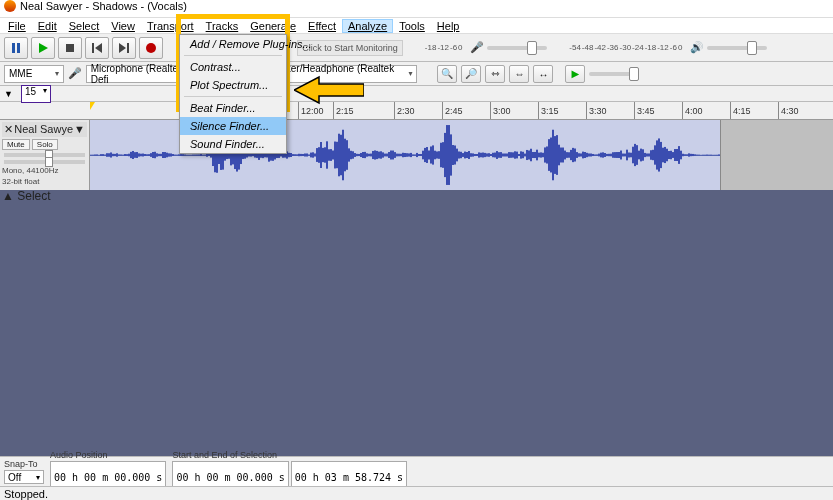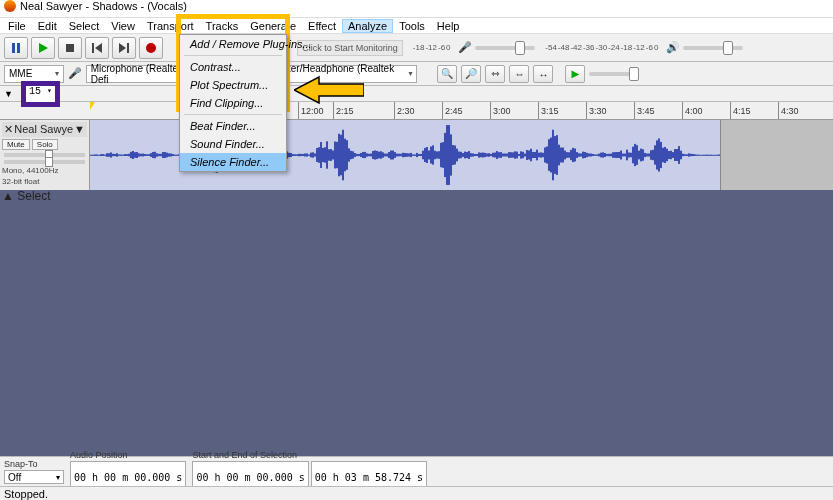--- a/index.html
+++ b/index.html
@@ -3,42 +3,42 @@
 <meta charset="utf-8">
 <style>
 * { margin: 0; padding: 0; box-sizing: border-box; font-family: "Segoe UI", Tahoma, sans-serif; font-size: 11px; }
 body { background: #f0f0f0; width: 833px; height: 500px; overflow: hidden; position: relative; }
 
 .titlebar { height: 18px; background: #fff; display: flex; padding: 0 4px; border-bottom: 1px solid #ddd; }
 .titlebar .app-icon { width: 12px; height: 12px; background: linear-gradient(#f90, #c30); border-radius: 50%; margin-right: 4px; }
 .titlebar .title { font-size: 11px; color: #000; }
 
 .menubar { height: 16px; background: #fff; display: flex; align-items: center; padding: 0 2px; border-bottom: 1px solid #ddd; }
-.menubar .m { padding: 1px 6px; font-size: 11px; cursor: default; }
+.menubar .m { padding: 1px 6px; font-size: 11px; cursor: default; text-decoration: underline; }
 .menubar .m.active { background: #cce8ff; border: 1px solid #99d1ff; padding: 0 5px; }
 
 .toolbars { height: 28px; background: #f0f0f0; display: flex; align-items: center; border-bottom: 1px solid #bbb; padding: 2px 4px; gap: 2px; position: relative; }
 .transport-btn { width: 24px; height: 22px; background: linear-gradient(#fdfdfd, #e6e6e6); border: 1px solid #aaa; border-radius: 2px; display: inline-flex; align-items: center; justify-content: center; cursor: pointer; }
 .transport-btn svg { width: 12px; height: 12px; }
 .rec svg { fill: #b00; }
 .play svg { fill: #0a0; }
 .slider-box { display: inline-flex; align-items: center; gap: 3px; margin-left: 6px; }
 .slider { width: 60px; height: 4px; background: #ccc; position: relative; border-radius: 2px; }
 .slider::after { content:''; position:absolute; width:8px; height:12px; background:#fff; border:1px solid #888; top:-5px; left:40px; border-radius:2px; }
-.meter { display: inline-flex; align-items: center; gap:1px; margin-left:8px; font-size:8px; color:#555; }
+.meter { display: inline-flex; align-items: center; gap:1px; margin-left:20px; font-size:8px; color:#555; }
 .meter span { font-size:8px; }
 .click-monitor { font-size: 9px; color: #555; background: #e8e8e8; padding: 2px 4px; border: 1px solid #ccc; }
 
 .toolbars2 { height: 24px; background: #f0f0f0; display: flex; align-items: center; border-bottom: 1px solid #bbb; padding: 2px 4px; gap: 4px; }
 .combo { height: 18px; border: 1px solid #aaa; background: #fff; padding: 0 18px 0 4px; font-size: 10px; display: inline-flex; align-items: center; position: relative; }
 .combo::after { content:'▾'; position:absolute; right:4px; font-size:8px; color:#555; }
 .tb-btn { width: 20px; height: 18px; background: linear-gradient(#fdfdfd, #e6e6e6); border: 1px solid #aaa; border-radius: 2px; display:inline-flex; align-items:center; justify-content:center; font-size:10px; }
 
 .sel-row { height: 16px; background: #f0f0f0; border-bottom: 1px solid #bbb; display: flex; align-items: center; padding: 0 4px; gap: 8px; }
-.sel-row .sel-combo { border: 5px solid #4c1d95; background:#fff; height:14px; padding:0 14px 16px 3px; font-size:10px; position:relative;font-family:Liberation Mono, monospace; }
+.sel-row .sel-combo { border: 1px solid #4c1d95; background:#fff; height:14px; padding:0 14px 16px 3px; font-size:10px; position:relative; }
 .sel-row .sel-combo::after { content:'▾'; position:absolute; right:3px; font-size:8px; }
 
 .timeline { height: 18px; background: #f0f0f0; border-bottom: 1px solid #999; position: relative; margin-left: 90px; overflow:hidden; }
 .timeline .tick { position:absolute; top:0; height:100%; border-left:1px solid #888; font-size:9px; color:#333; padding-left:2px; padding-top:4px; }
 .timeline .cursor-marker { position:absolute; top:0; width:0; height:0; border-left:5px solid transparent; border-right:5px solid transparent; border-top:8px solid #ffcc00; left:-5px; }
 
 .tracks { display:flex; height: 70px; background:#5a6180; }
 .track-panel { width: 90px; background:#e8e8e8; border-right:1px solid #999; padding:2px; font-size:9px; color:#222; }
 .track-panel .tname { background:#ddd; padding:1px 2px; display:flex; justify-content:space-between; }
 .track-panel .btns { display:flex; gap:2px; margin-top:2px; }
@@ -101,25 +101,24 @@
   <svg viewBox="0 0 70 30">
       <polygon points="0,15 25,2 25,9 70,9 70,21 25,21 25,28" fill="#ffc000" stroke="#000" stroke-width="1.5"></polygon>
     </svg>
 </div>
 
 <div class="dropdown" id="dropdown">
     <div class="di">Add / Remove Plug-ins...</div>
     <div class="sep"></div>
     <div class="di">Contrast...</div>
     <div class="di">Plot Spectrum...</div>
-    <div class="di">Find Clipping...</div>
     <div class="sep"></div>
     <div class="di">Beat Finder...</div>
+    <div class="di hover">Silence Finder...</div>
     <div class="di">Sound Finder...</div>
-    <div class="di hover">Silence Finder...</div>
   </div>
 
 <div class="toolbars">
   <div>
     <button class="transport-btn">
         <svg viewBox="0 0 12 12">
           <rect x="2" y="1" width="3" height="10" fill="#2255aa"></rect>
           <rect x="7" y="1" width="3" height="10" fill="#2255aa"></rect>
         </svg>
       </button>
@@ -556,21 +555,21 @@
     </svg>
     <div class="grey-tail"></div>
   </div>
 </div>
 
 <div class="empty-area"></div>
 
 <div class="bottom-bar">
   <div class="bb-group">
     <div class="bb-label">Snap-To</div>
-    <div class="bb-combo" style="width:60px">Off</div>
+    <div class="bb-combo" style="width:40px">Off</div>
   </div>
   <div class="bb-group">
     <div class="bb-label">Audio Position</div>
     <div class="bb-field">00 h 00 m 00.000 s</div>
   </div>
   <div class="bb-group">
     <div class="bb-label">Start and End of Selection</div>
     <div style="display:flex;gap:2px">
       <div class="bb-field">00 h 00 m 00.000 s</div>
       <div class="bb-field">00 h 03 m 58.724 s</div>

